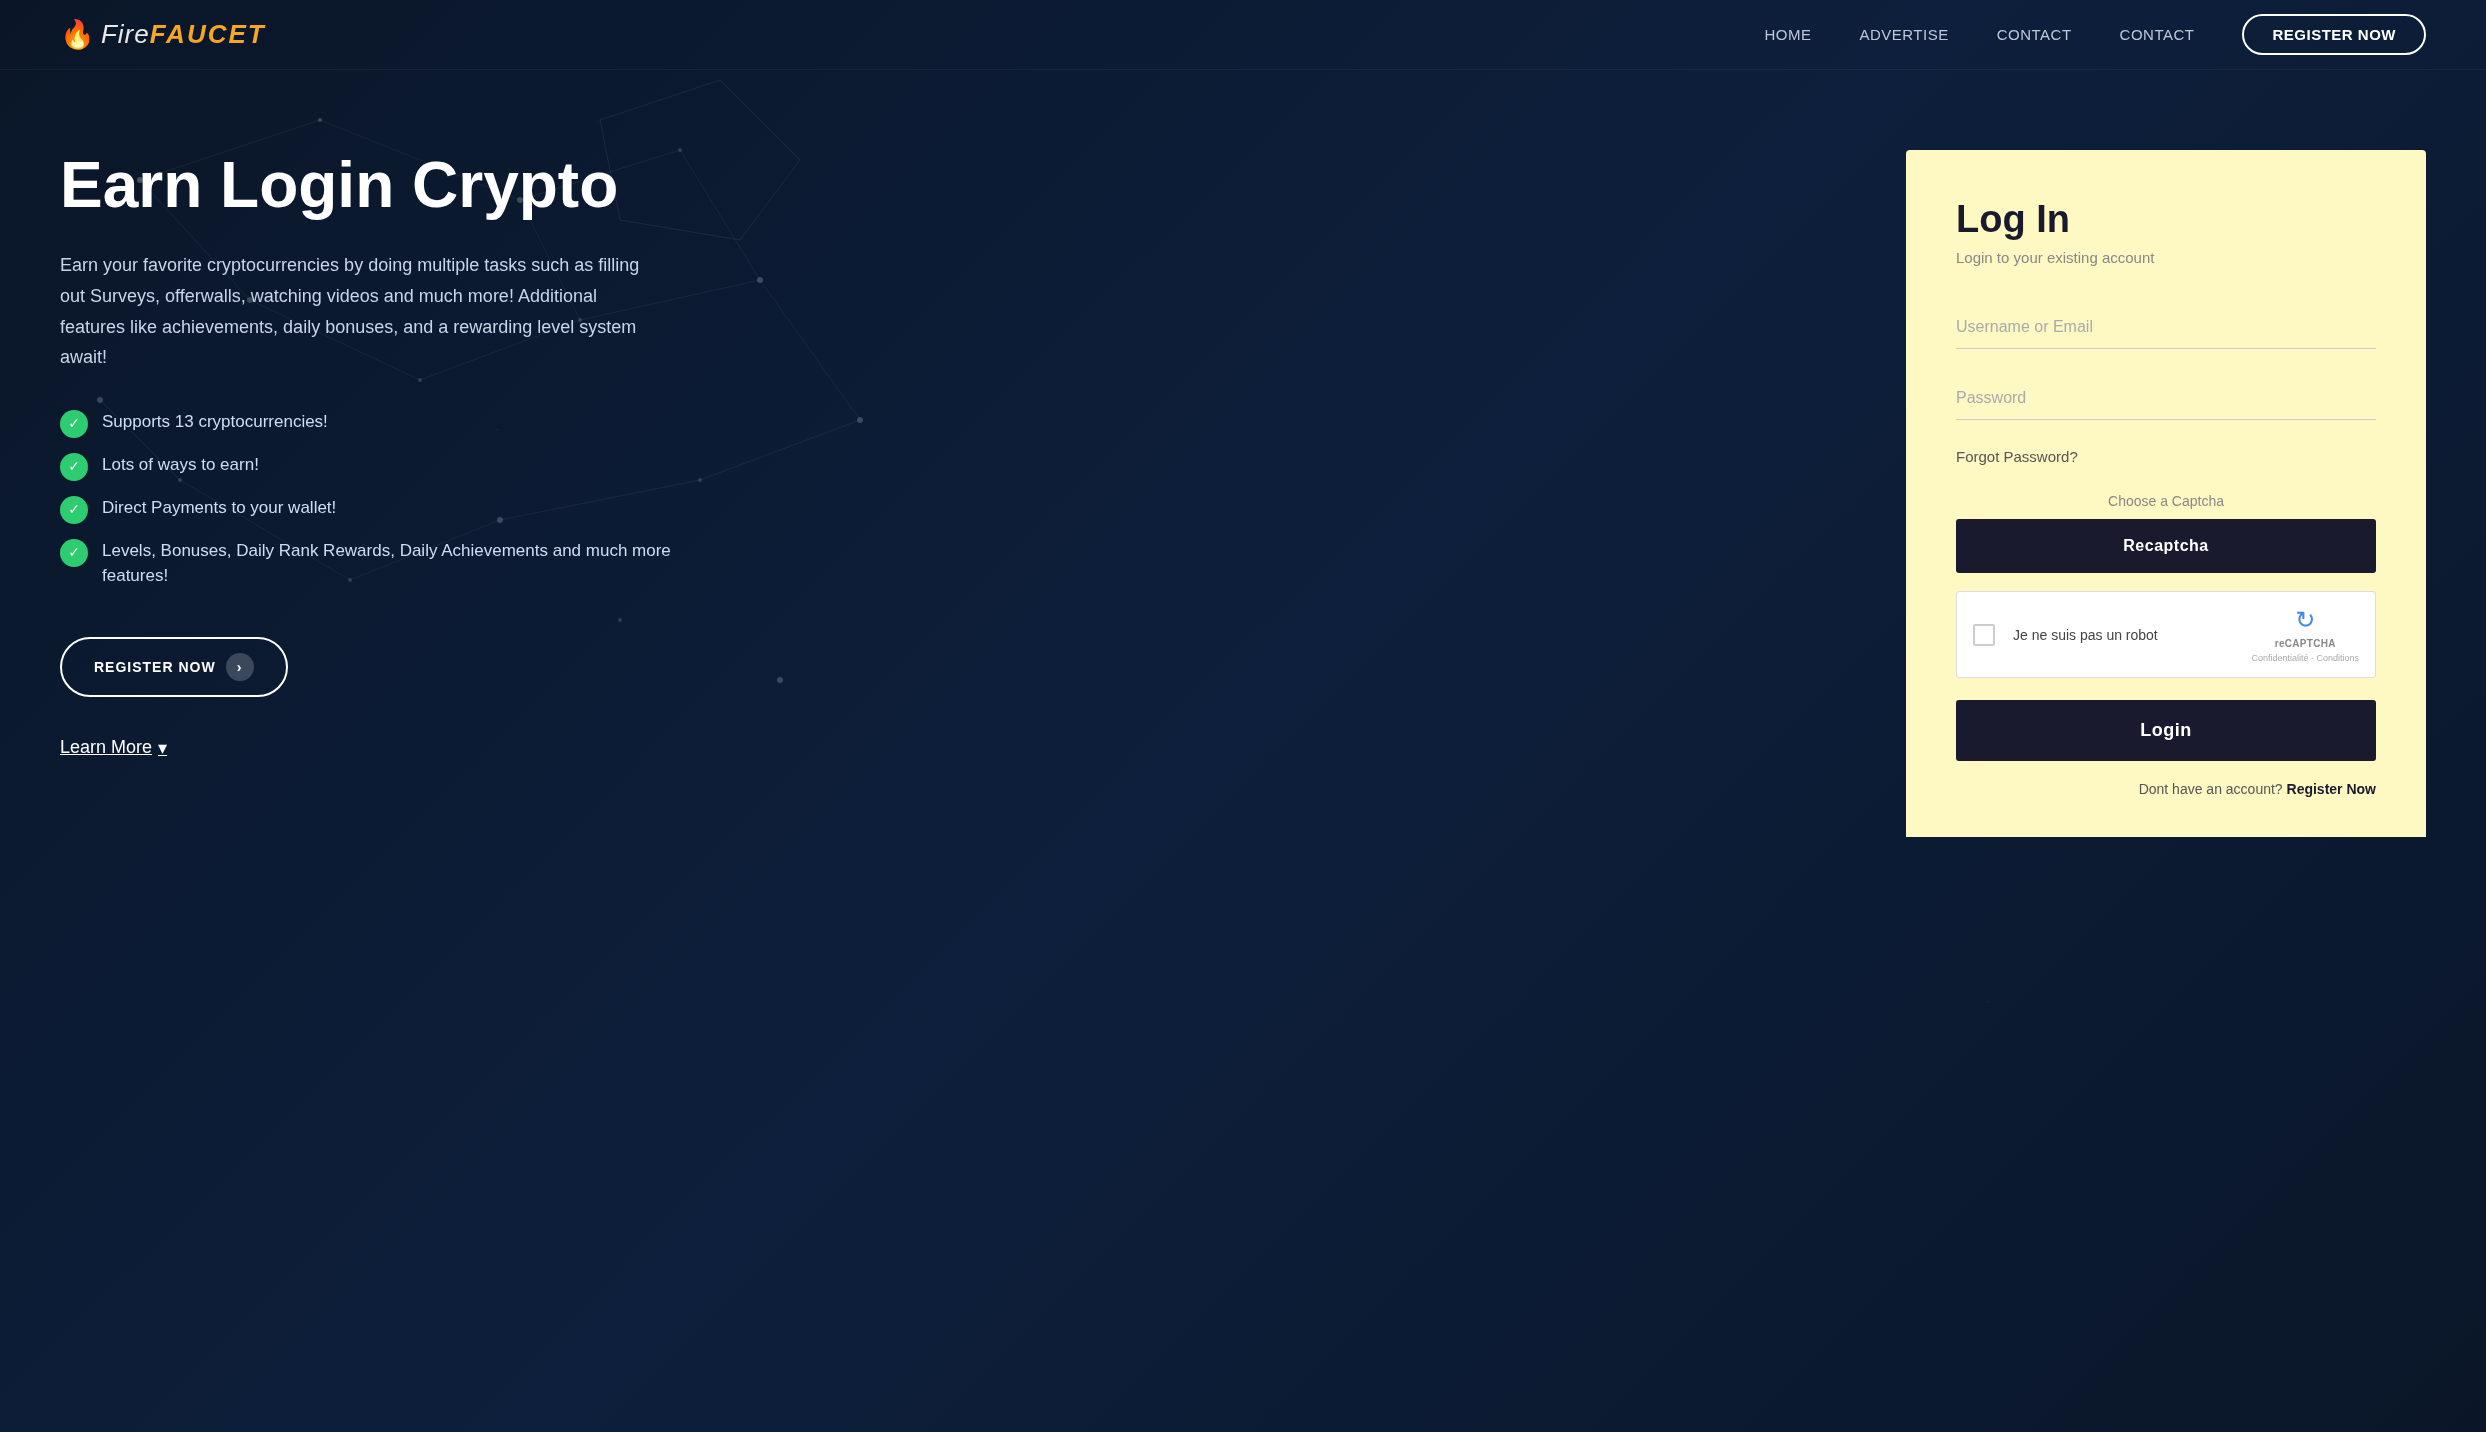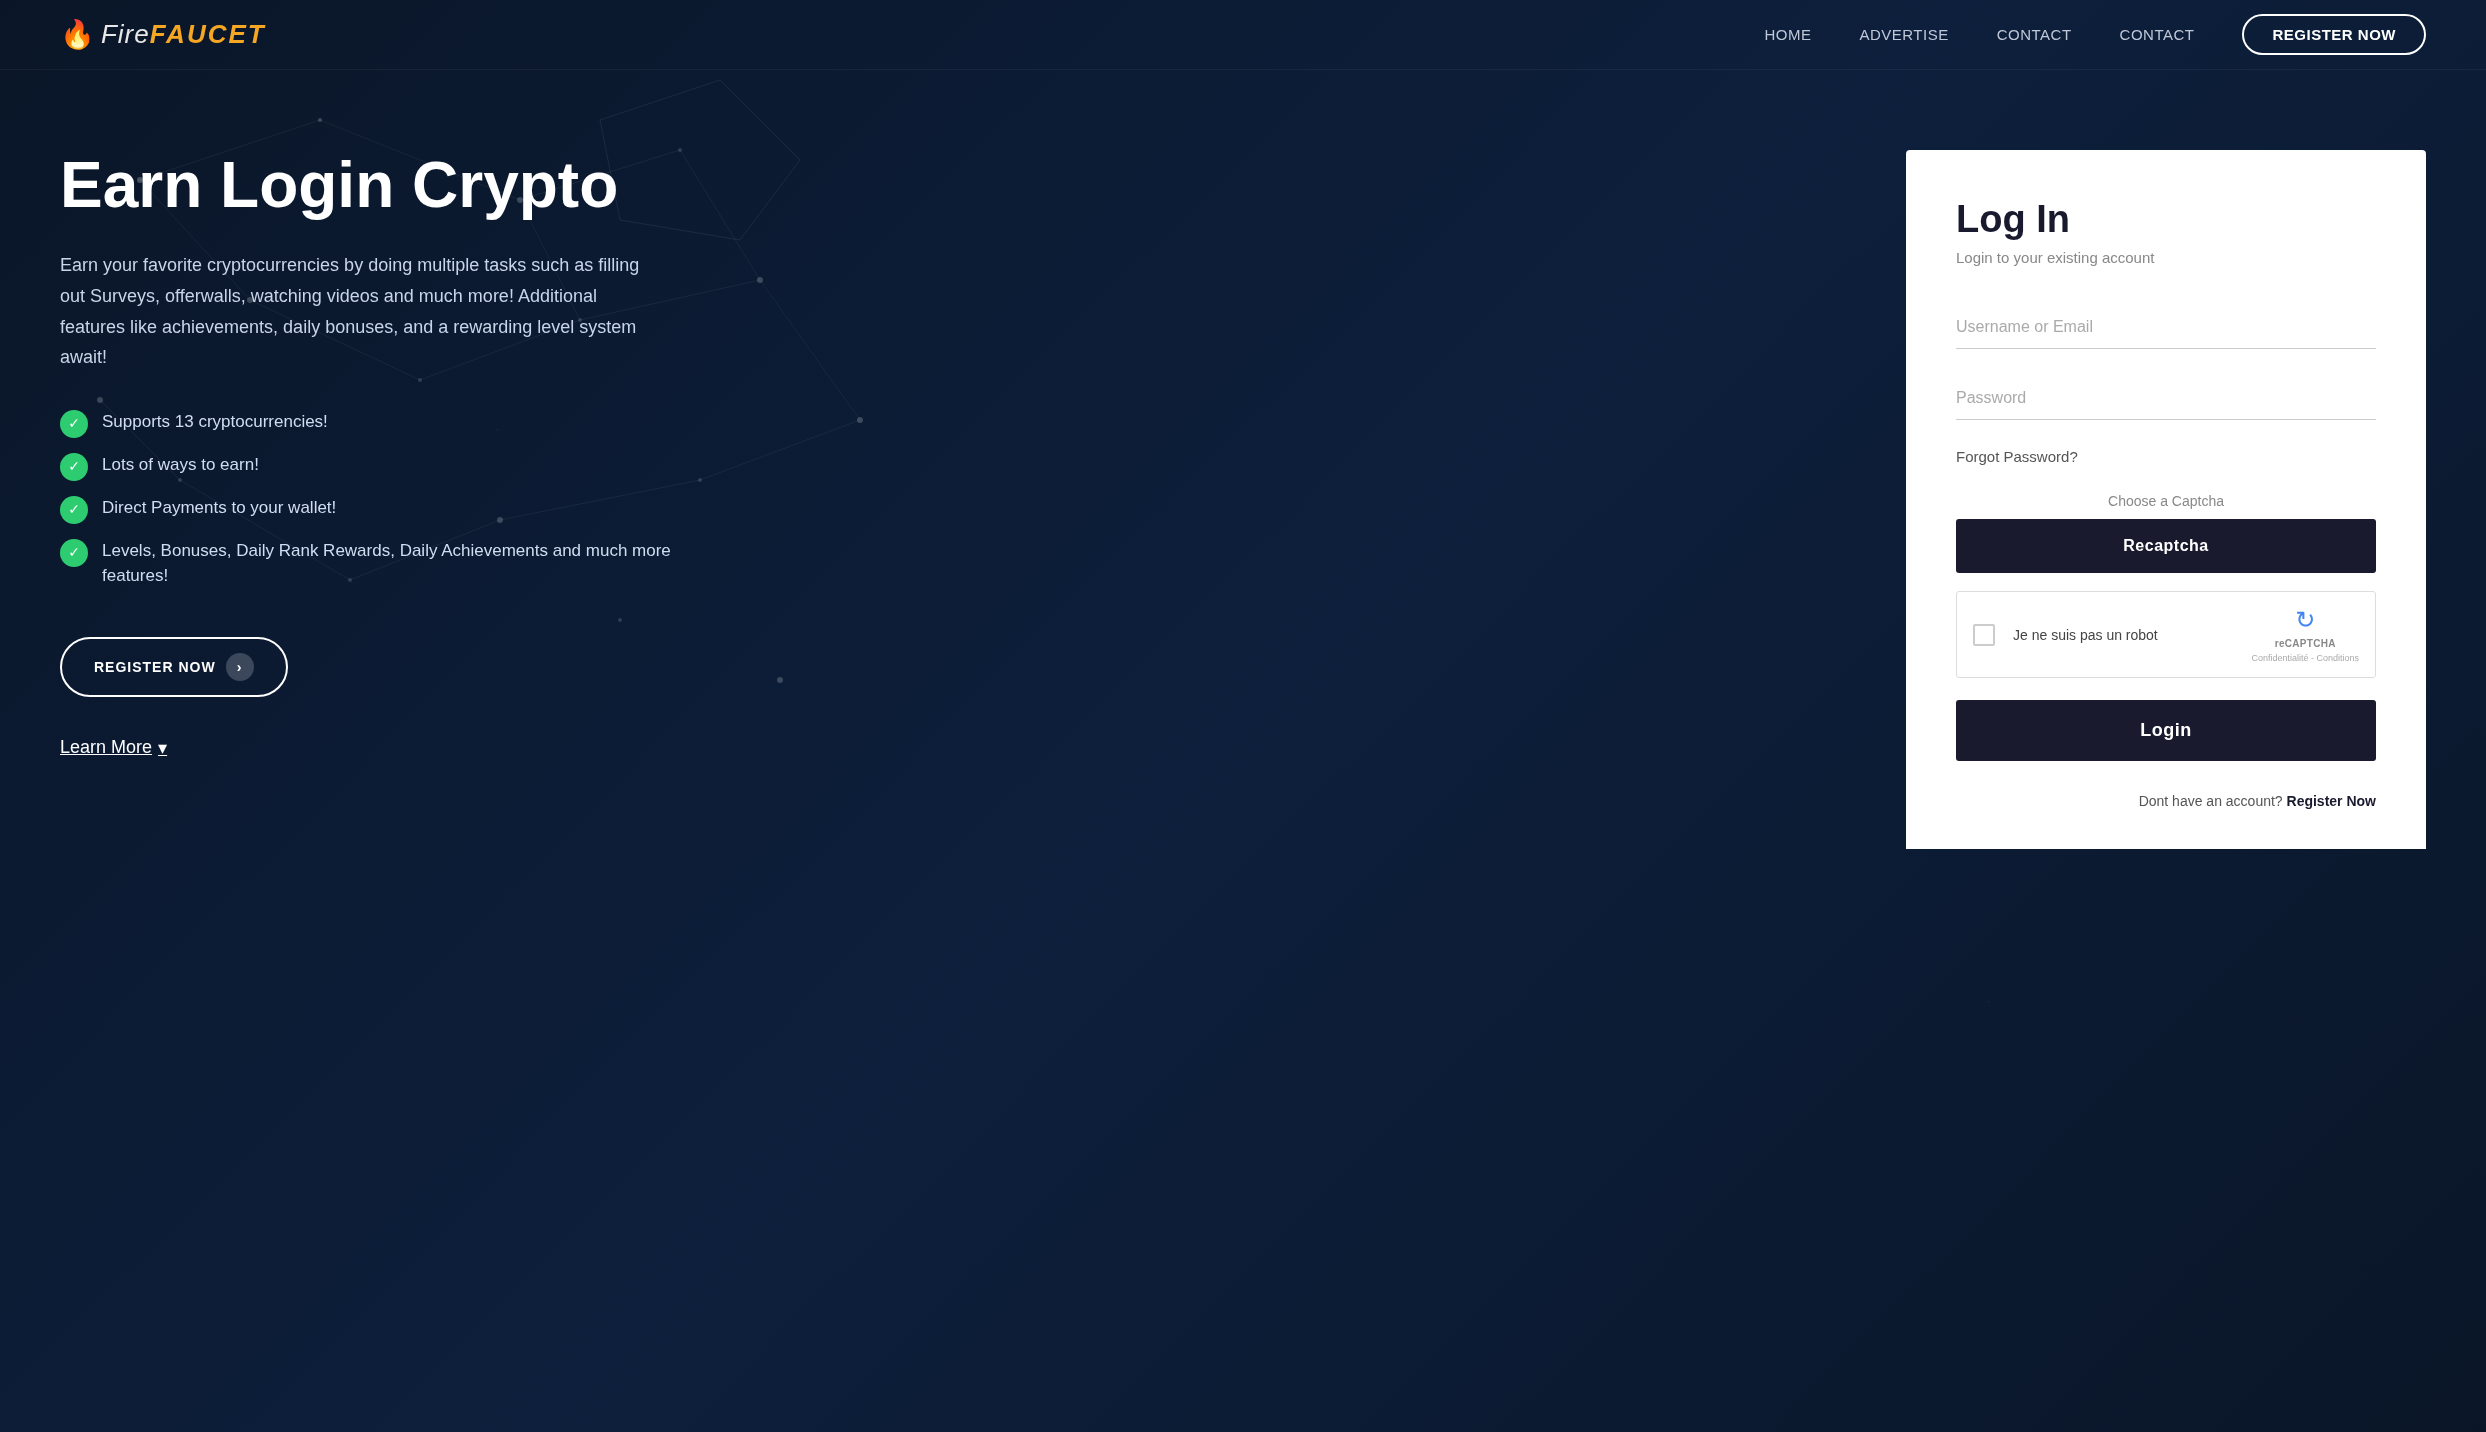--- a/index.html
+++ b/index.html
@@ -194,21 +194,21 @@
       color: #ffffff;
       text-decoration: underline;
       font-size: 18px;
       cursor: pointer;
     }
 
     
     .login-panel {
       width: 520px;
       flex-shrink: 0;
-      background: #ffffff;
+      background: #fef9c3;
       border-radius: 4px 4px 0 0;
       padding: 48px 50px 40px 50px;
       min-height: 680px;
     }
 
     .login-title {
       font-size: 38px;
       font-weight: 700;
       color: #1a1a2e;
       margin-bottom: 8px;
@@ -324,21 +324,21 @@
     .btn-login {
       width: 100%;
       background: #1a1a2e;
       color: #fff;
       border: none;
       border-radius: 3px;
       padding: 20px;
       font-size: 18px;
       font-weight: 600;
       cursor: pointer;
-      margin-bottom: 32px;
+      margin-bottom: 20px;
       letter-spacing: 0.5px;
     }
 
     .register-link-text {
       text-align: right;
       color: #555;
       font-size: 14px;
     }
 
     .register-link-text a {

